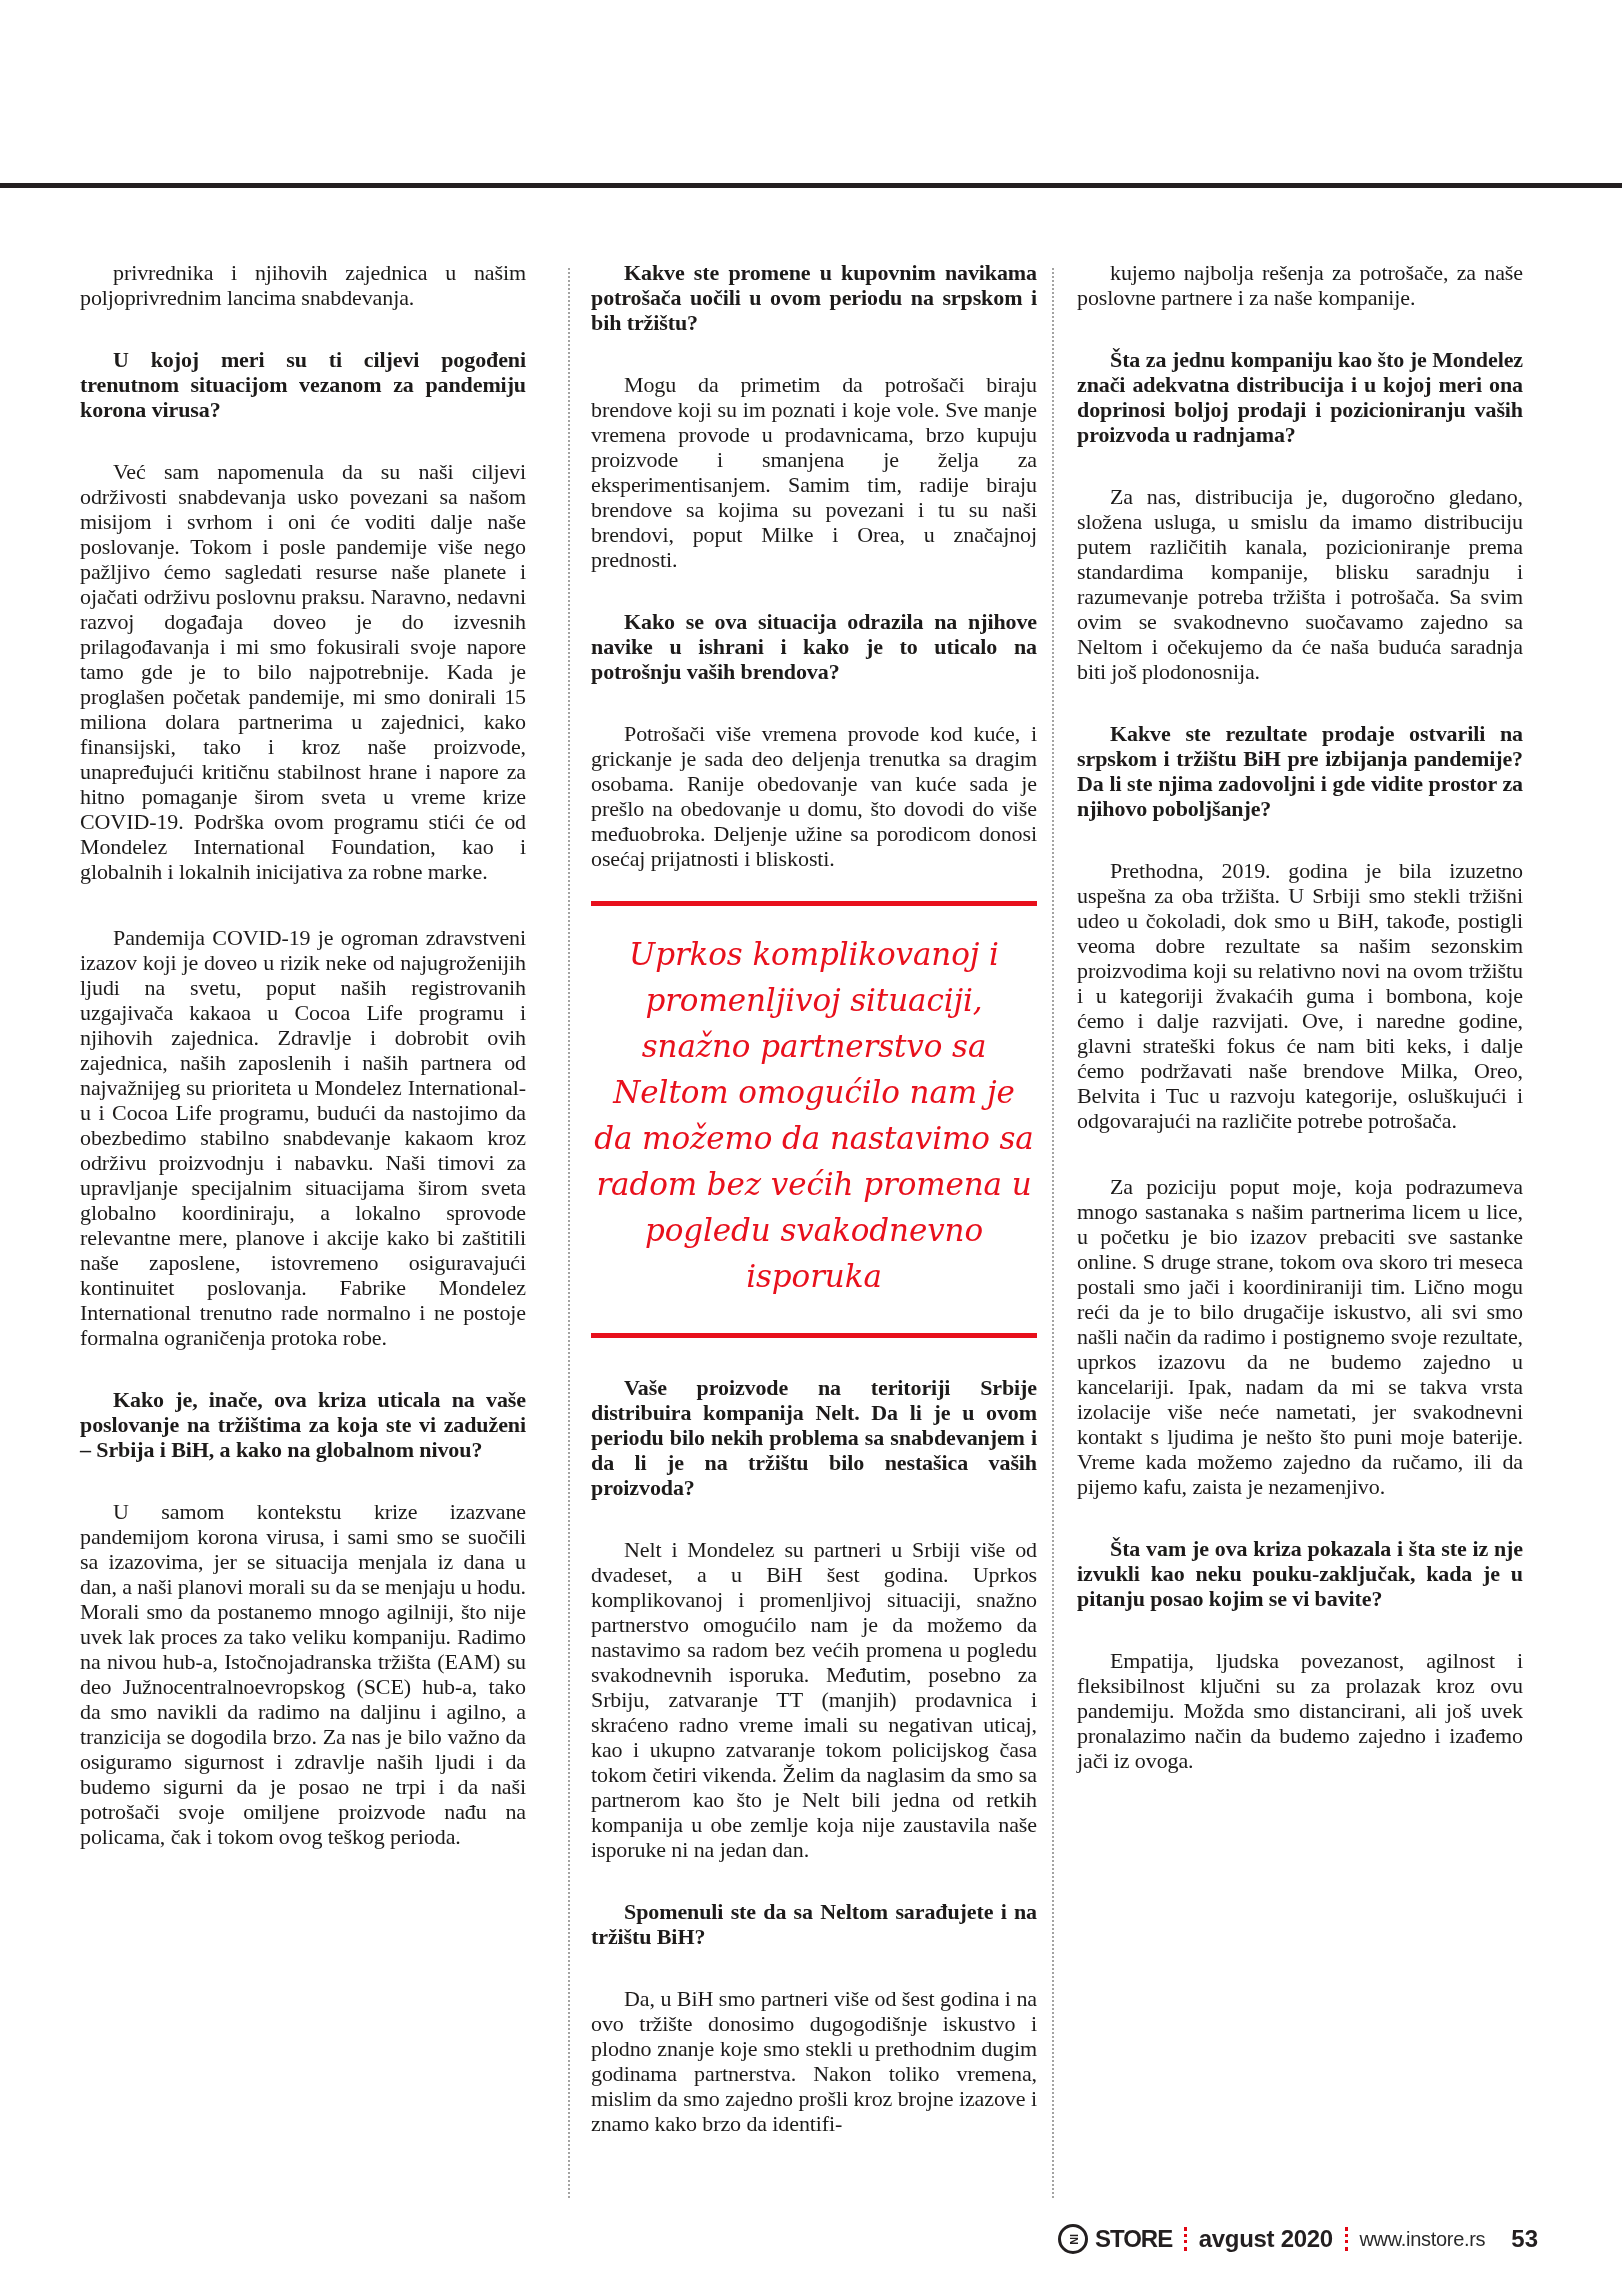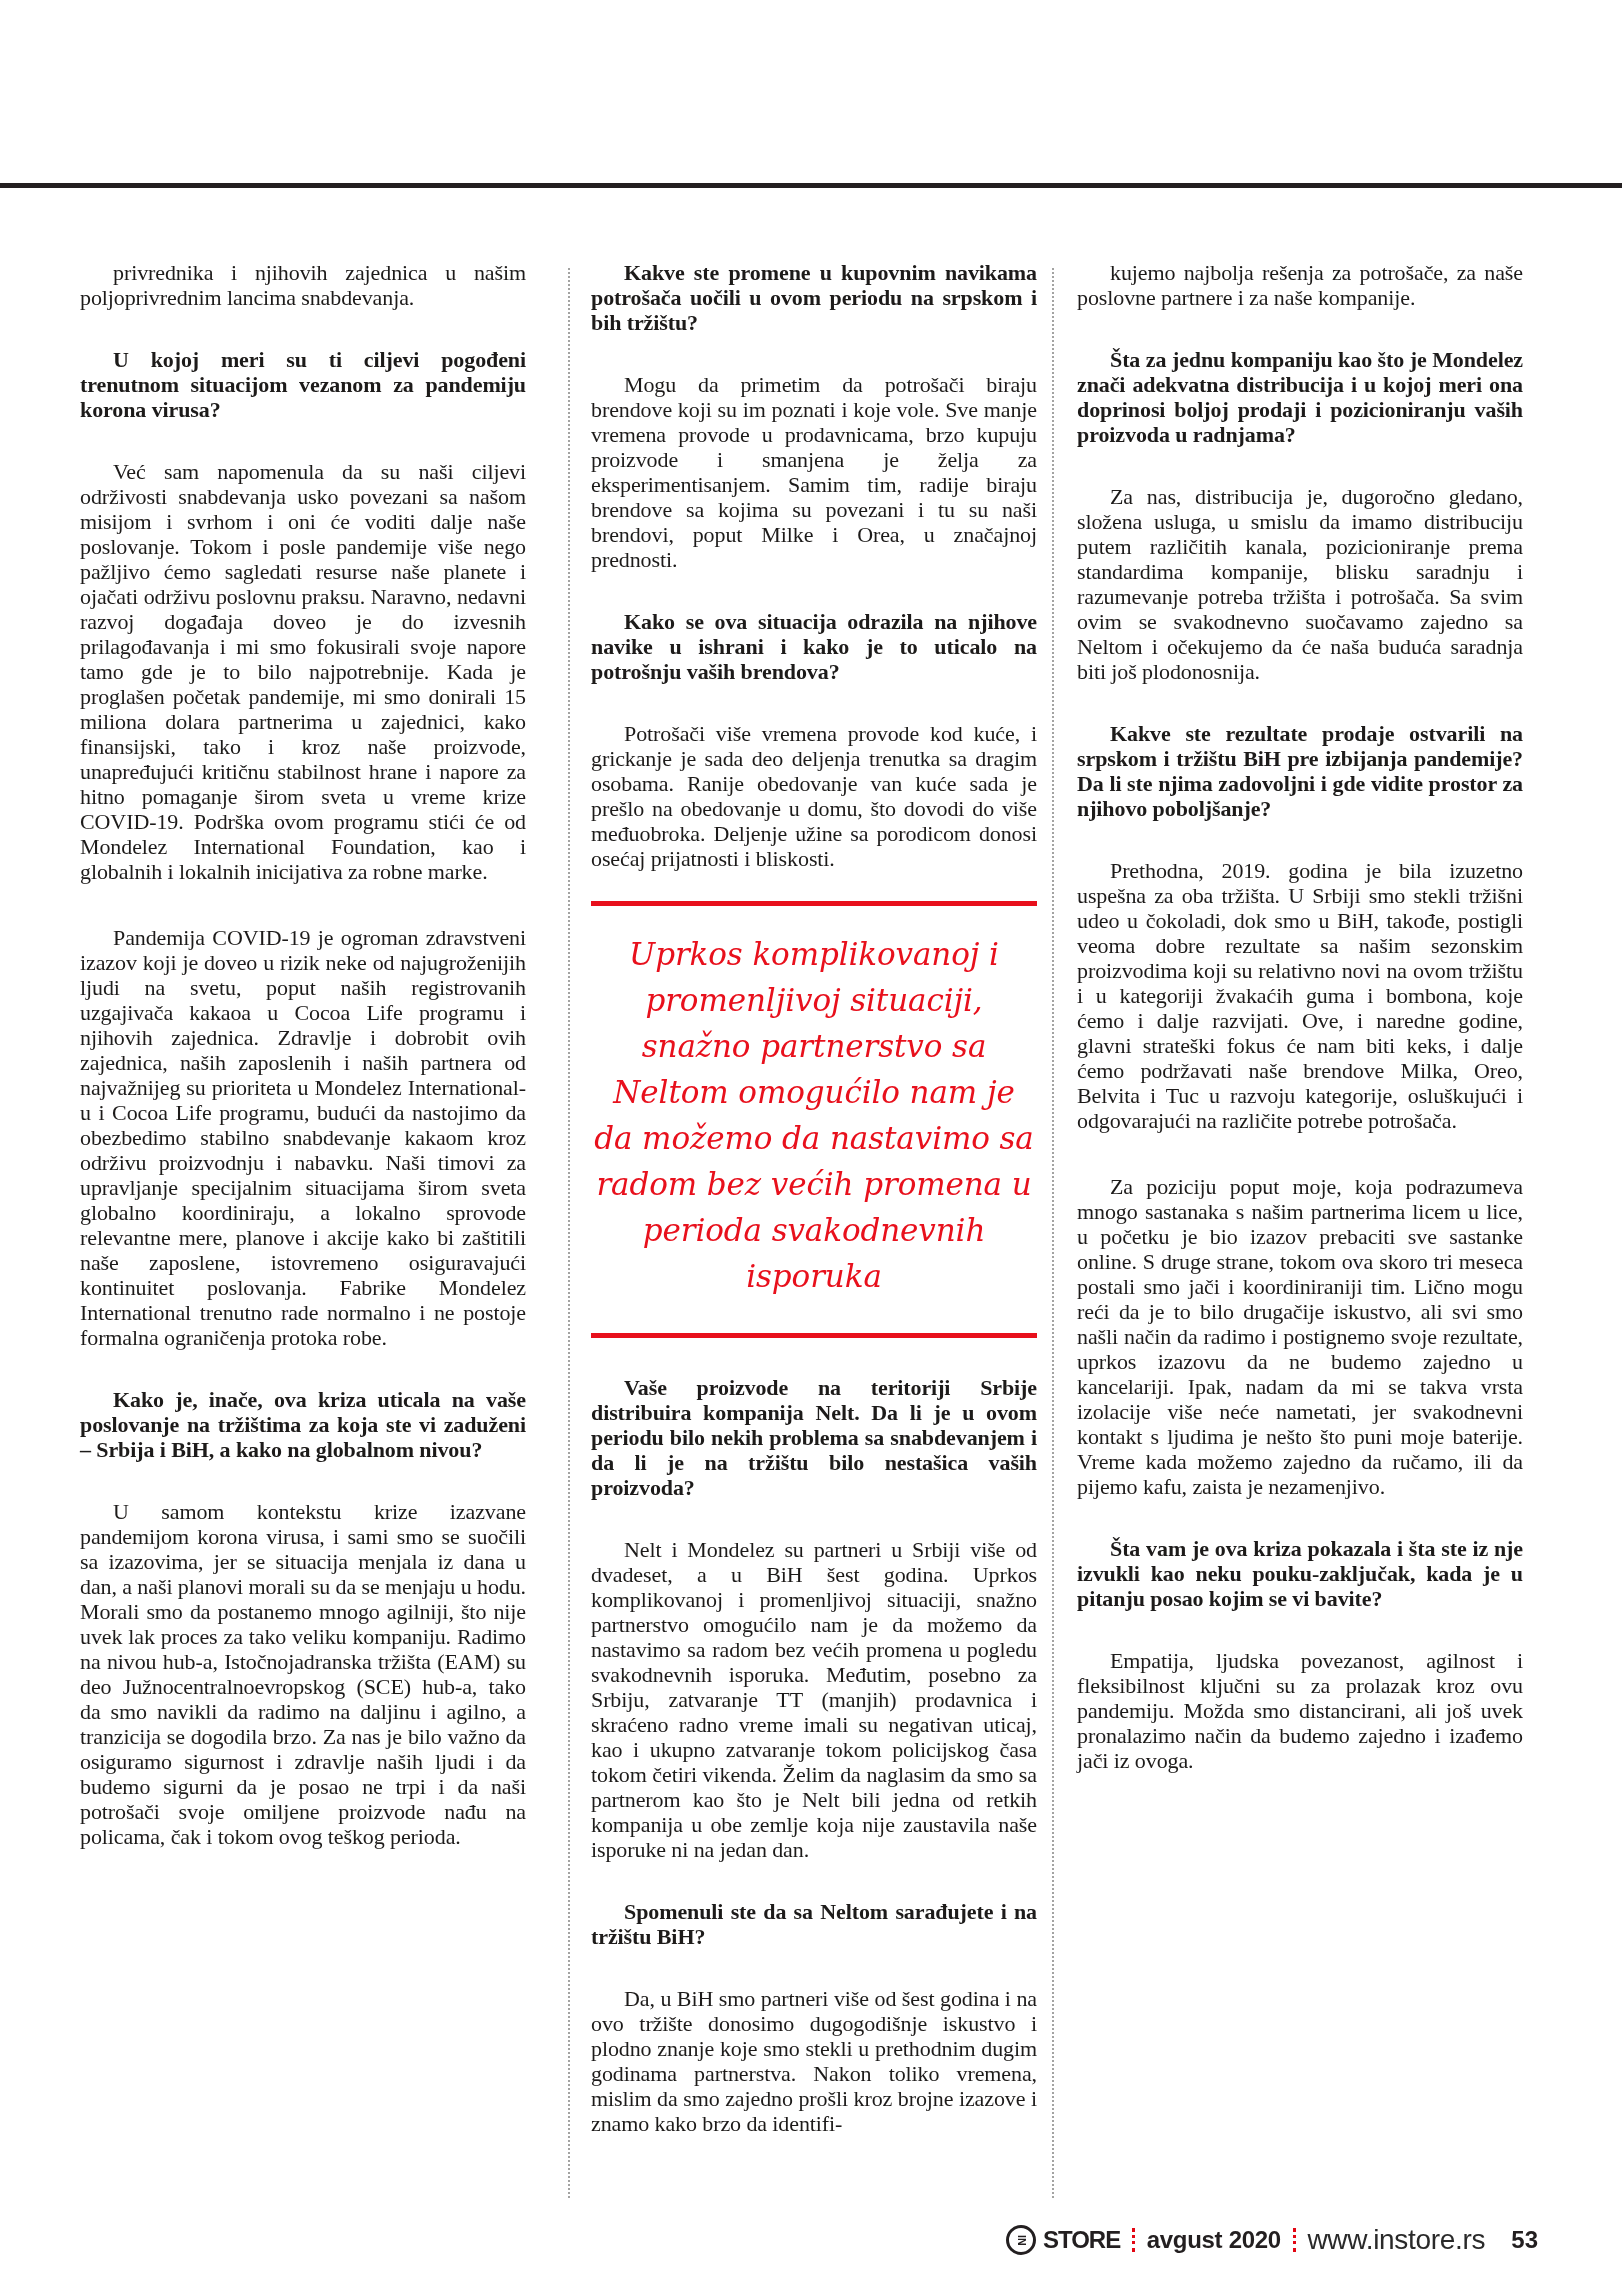--- a/index.html
+++ b/index.html
@@ -55,21 +55,21 @@
     margin-right:6.5px;flex:0 0 auto;
   }
   .logo-in{
     font-weight:bold;font-size:10.5px;line-height:1;transform:rotate(90deg);
   }
   .brand{font-size:24px;font-weight:bold;letter-spacing:-1px;}
   .dotsep{
     height:23.6px;width:0;border-left:3.3px dotted #e30613;margin:0 11.8px;
   }
   .issue{font-size:24px;font-weight:bold;letter-spacing:-0.3px;}
-  .site{font-size:28px;font-weight:normal;letter-spacing:-0.3px;color:#2a2a2a;}
+  .site{font-size:20px;font-weight:normal;letter-spacing:-0.3px;color:#2a2a2a;}
   .pageno{font-size:24px;font-weight:bold;margin-left:26px;}
 </style>
 </head>
 <body>
 
 <div class="top-rule"></div>
 
 <div class="colsep colsep-1"></div>
 <div class="colsep colsep-2"></div>
 
@@ -81,21 +81,21 @@
   <p class="q">Kako je, inače, ova kriza uticala na vaše poslovanje na tržištima za koja ste vi zaduženi – Srbija i BiH, a kako na globalnom nivou?</p>
   <p class="body">U samom kontekstu krize izazvane pandemijom korona virusa, i sami smo se suočili sa izazovima, jer se situacija menjala iz dana u dan, a naši planovi morali su da se menjaju u hodu. Morali smo da postanemo mnogo agilniji, što nije uvek lak proces za tako veliku kompaniju. Radimo na nivou hub-a, Istočnojadranska tržišta (EAM) su deo Južnocentralnoevropskog (SCE) hub-a, tako da smo navikli da radimo na daljinu i agilno, a tranzicija se dogodila brzo. Za nas je bilo važno da osiguramo sigurnost i zdravlje naših ljudi i da budemo sigurni da je posao ne trpi i da naši potrošači svoje omiljene proizvode nađu na policama, čak i tokom ovog teškog perioda.</p>
 </div>
 
 <div class="col col-2">
   <p class="q">Kakve ste promene u kupovnim navikama potrošača uočili u ovom periodu na srpskom i bih tržištu?</p>
   <p class="body">Mogu da primetim da potrošači biraju brendove koji su im poznati i koje vole. Sve manje vremena provode u prodavnicama, brzo kupuju proizvode i smanjena je želja za eksperimentisanjem. Samim tim, radije biraju brendove sa kojima su povezani i tu su naši brendovi, poput Milke i Orea, u značajnoj prednosti.</p>
   <p class="q">Kako se ova situacija odrazila na njihove navike u ishrani i kako je to uticalo na potrošnju vaših brendova?</p>
   <p class="body">Potrošači više vremena provode kod kuće, i grickanje je sada deo deljenja trenutka sa dragim osobama. Ranije obedovanje van kuće sada je prešlo na obedovanje u domu, što dovodi do više međuobroka. Deljenje užine sa porodicom donosi osećaj prijatnosti i bliskosti.</p>
   <div class="quote-block">
-    <p class="quote-text">Uprkos komplikovanoj i promenljivoj situaciji, snažno partnerstvo sa Neltom omogućilo nam je da možemo da nastavimo sa radom bez većih promena u perioda svakodnevnih isporuka</p>
+    <p class="quote-text">Uprkos komplikovanoj i promenljivoj situaciji, snažno partnerstvo sa Neltom omogućilo nam je da možemo da nastavimo sa radom bez većih promena u pogledu svakodnevno isporuka</p>
   </div>
   <p class="q">Vaše proizvode na teritoriji Srbije distribuira kompanija Nelt. Da li je u ovom periodu bilo nekih problema sa snabdevanjem i da li je na tržištu bilo nestašica vaših proizvoda?</p>
   <p class="body">Nelt i Mondelez su partneri u Srbiji više od dvadeset, a u BiH šest godina. Uprkos komplikovanoj i promenljivoj situaciji, snažno partnerstvo omogućilo nam je da možemo da nastavimo sa radom bez većih promena u pogledu svakodnevnih isporuka. Međutim, posebno za Srbiju, zatvaranje TT (manjih) prodavnica i skraćeno radno vreme imali su negativan uticaj, kao i ukupno zatvaranje tokom policijskog časa tokom četiri vikenda. Želim da naglasim da smo sa partnerom kao što je Nelt bili jedna od retkih kompanija u obe zemlje koja nije zaustavila naše isporuke ni na jedan dan.</p>
   <p class="q">Spomenuli ste da sa Neltom sarađujete i na tržištu BiH?</p>
   <p class="body">Da, u BiH smo partneri više od šest godina i na ovo tržište donosimo dugogodišnje iskustvo i plodno znanje koje smo stekli u prethodnim dugim godinama partnerstva. Nakon toliko vremena, mislim da smo zajedno prošli kroz brojne izazove i znamo kako brzo da identifi-</p>
 </div>
 
 <div class="col col-3">
   <p class="body">kujemo najbolja rešenja za potrošače, za naše poslovne partnere i za naše kompanije.</p>
   <p class="q">Šta za jednu kompaniju kao što je Mondelez znači adekvatna distribucija i u kojoj meri ona doprinosi boljoj prodaji i pozicioniranju vaših proizvoda u radnjama?</p>

